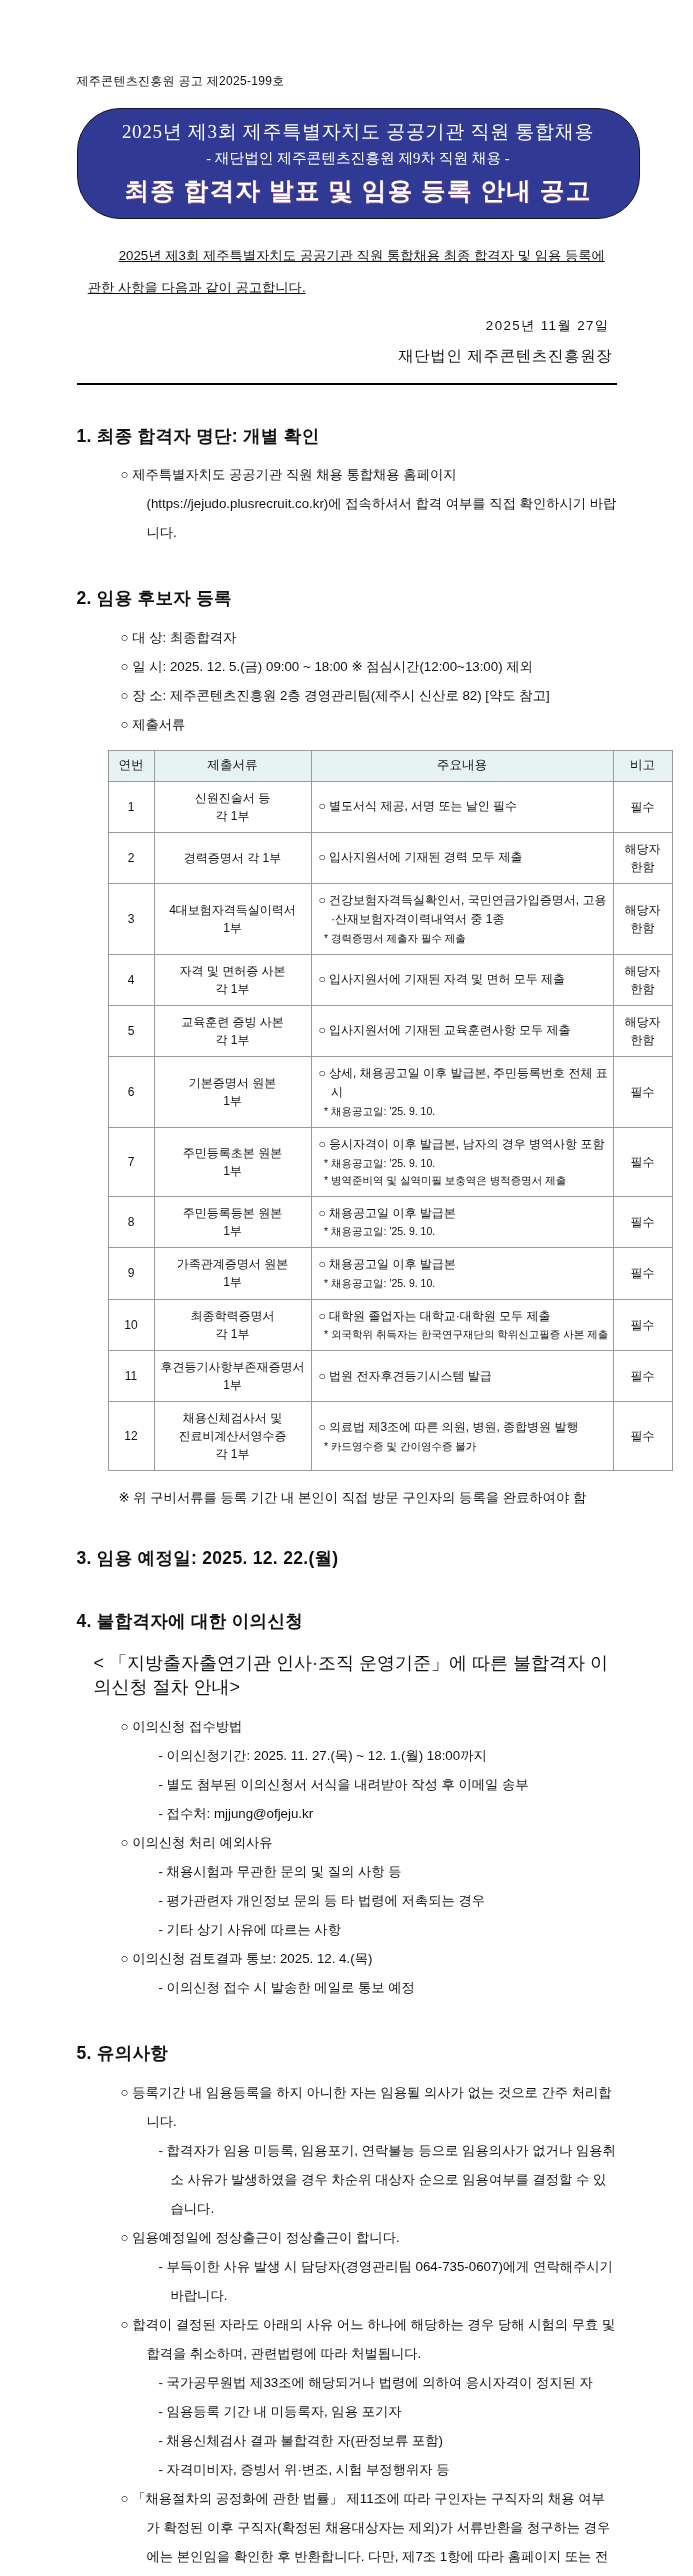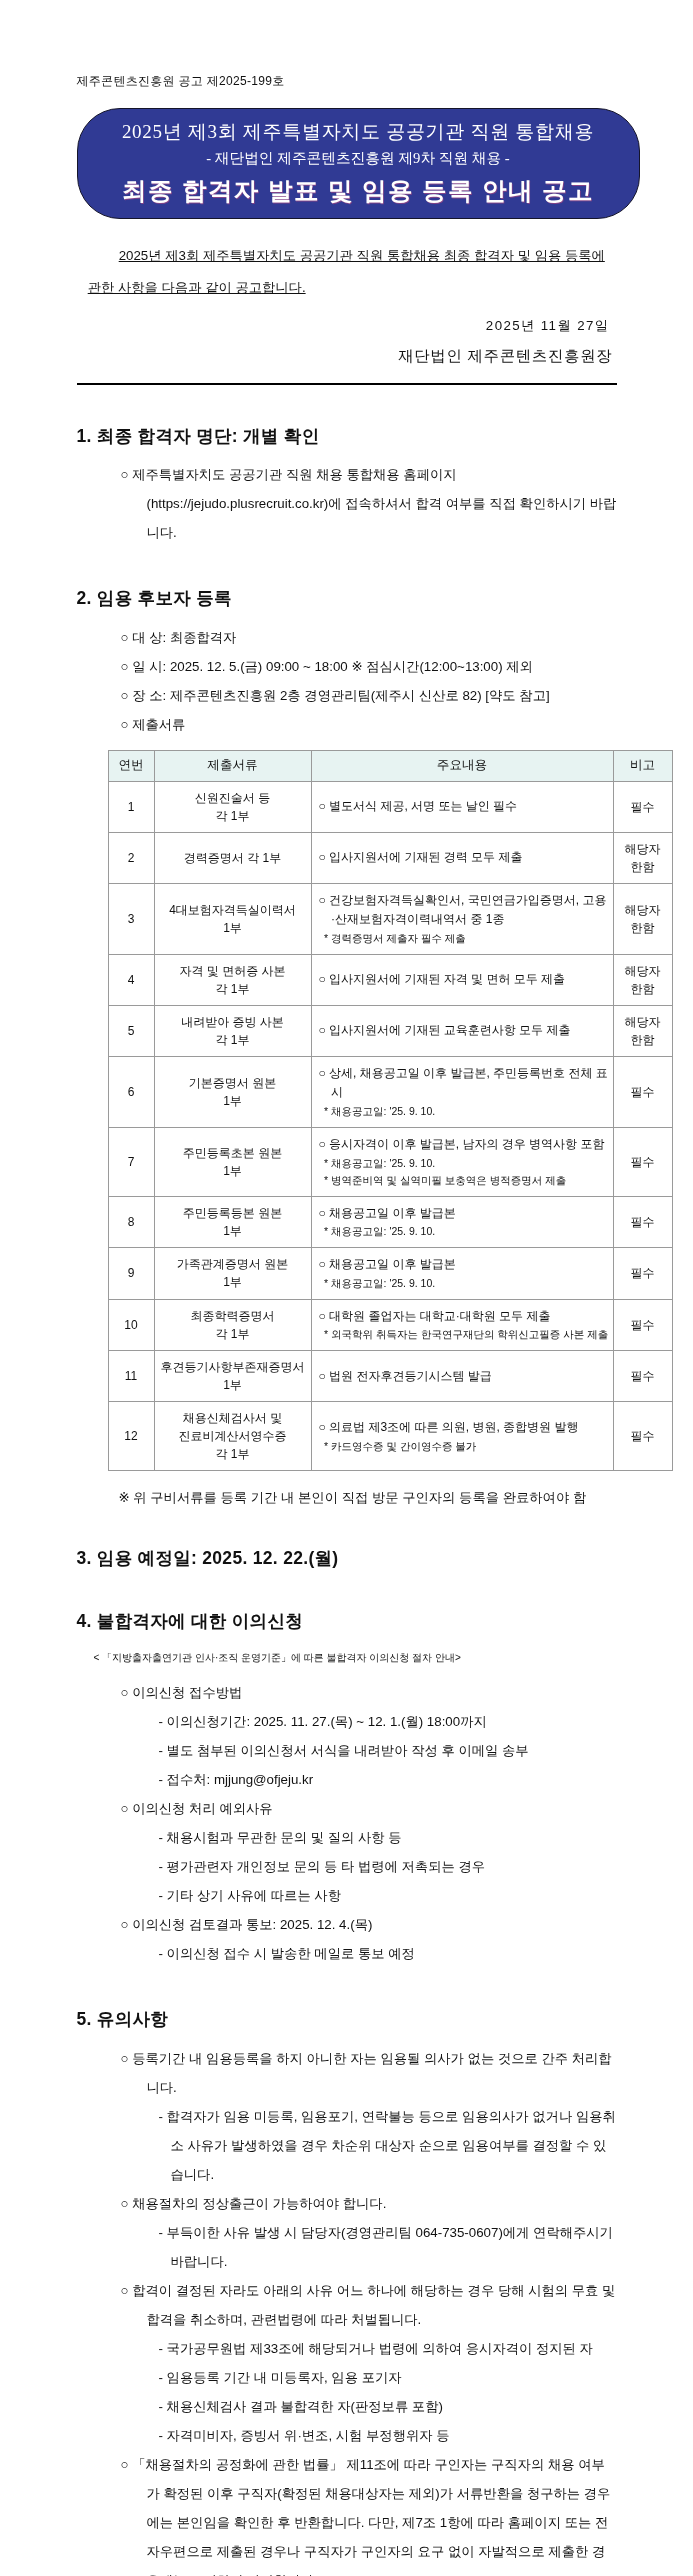--- a/index.html
+++ b/index.html
@@ -13,29 +13,29 @@
   }
   .notice-no{font-size:12px;letter-spacing:0.3px;}
   
   .banner{
     margin:18px auto 0 auto;width:563px;box-sizing:border-box;
     background:#303a94;border:1.4px solid #15152a;border-radius:43px;
     color:#fff;text-align:center;padding:9.8px 7px 11.2px 7px;
   }
   .banner .b1{font-family:"Liberation Serif","DejaVu Serif",serif;font-size:19px;letter-spacing:0.7px;}
   .banner .b2{font-family:"Liberation Serif","DejaVu Serif",serif;font-size:14.7px;margin-top:4.2px;}
-  .banner .b3{font-size:24.5px;font-weight:bold;letter-spacing:1.4px;margin-top:5.6px;text-shadow:0.7px 0.7px 0 rgba(233,78,119,.45);}
+  .banner .b3{font-size:24.5px;font-weight:bold;letter-spacing:1.4px;margin-top:5.6px;text-shadow:0.7px 0.7px 0 rgba(233,78,119,.45);font-family:Liberation Serif, serif;}
   
   .intro{margin-top:21px;font-size:13.3px;line-height:32px;padding-left:11.2px;text-indent:31px;text-decoration:underline;}
   .date-line{margin-top:12.6px;text-align:right;font-size:13.3px;padding-right:7px;letter-spacing:1.4px;}
   .issuer-line{margin-top:11.2px;text-align:right;font-size:15.4px;padding-right:4.2px;letter-spacing:0.7px;}
   .rule{margin-top:15.4px;border:none;border-top:2.1px solid #000;height:0;}
   
   .sec-title{font-size:17.5px;font-weight:bold;letter-spacing:0.3px;margin:39px 0 0 0;}
-  .sec-sub{font-size:10px;margin-top:18px;padding-left:17px;}
+  .sec-sub{font-size:18px;margin-top:18px;padding-left:17px;}
   .items{margin-top:12.6px;}
   .li{font-size:13.3px;line-height:29px;white-space:normal;}
   .l1{padding-left:70px;text-indent:-26px;}
   .l2{padding-left:94px;text-indent:-12px;}
   .l3{padding-left:94px;}
   
   table.sub{
     border-collapse:collapse;margin:11.2px 0 0 31px;width:564px;
     font-size:12px;border:1.4px solid #555;table-layout:fixed;
   }
@@ -136,21 +136,21 @@
           <td class="doc">자격 및 면허증 사본
 각 1부</td>
           <td class="main">
             <div class="m-c">○ 입사지원서에 기재된 자격 및 면허 모두 제출</div>
           </td>
           <td class="note">해당자
 한함</td>
         </tr>
         <tr>
           <td class="no">5</td>
-          <td class="doc">내려받아 증빙 사본
+          <td class="doc">교육훈련 증빙 사본
 각 1부</td>
           <td class="main">
             <div class="m-c">○ 입사지원서에 기재된 교육훈련사항 모두 제출</div>
           </td>
           <td class="note">해당자
 한함</td>
         </tr>
         <tr>
           <td class="no">6</td>
           <td class="doc">기본증명서 원본
@@ -241,21 +241,21 @@
       <div class="li l2">- 평가관련자 개인정보 문의 등 타 법령에 저촉되는 경우</div>
       <div class="li l2">- 기타 상기 사유에 따르는 사항</div>
       <div class="li l1">○ 이의신청 검토결과 통보: 2025. 12. 4.(목)</div>
       <div class="li l2">- 이의신청 접수 시 발송한 메일로 통보 예정</div>
     </div>
 
   <h2 class="sec-title">5. 유의사항</h2>
   <div class="items">
       <div class="li l1">○ 등록기간 내 임용등록을 하지 아니한 자는 임용될 의사가 없는 것으로 간주 처리합니다.</div>
       <div class="li l2">- 합격자가 임용 미등록, 임용포기, 연락불능 등으로 임용의사가 없거나 임용취소 사유가 발생하였을 경우 차순위 대상자 순으로 임용여부를 결정할 수 있습니다.</div>
-      <div class="li l1">○ 채용절차의 정상출근이 가능하여야 합니다.</div>
+      <div class="li l1">○ 임용예정일에 정상출근이 정상출근이 합니다.</div>
       <div class="li l2">- 부득이한 사유 발생 시 담당자(경영관리팀 064-735-0607)에게 연락해주시기 바랍니다.</div>
       <div class="li l1">○ 합격이 결정된 자라도 아래의 사유 어느 하나에 해당하는 경우 당해 시험의 무효 및 합격을 취소하며, 관련법령에 따라 처벌됩니다.</div>
       <div class="li l2">- 국가공무원법 제33조에 해당되거나 법령에 의하여 응시자격이 정지된 자</div>
       <div class="li l2">- 임용등록 기간 내 미등록자, 임용 포기자</div>
       <div class="li l2">- 채용신체검사 결과 불합격한 자(판정보류 포함)</div>
       <div class="li l2">- 자격미비자, 증빙서 위·변조, 시험 부정행위자 등</div>
       <div class="li l1">○ 「채용절차의 공정화에 관한 법률」 제11조에 따라 구인자는 구직자의 채용 여부가 확정된 이후 구직자(확정된 채용대상자는 제외)가 서류반환을 청구하는 경우에는 본인임을 확인한 후 반환합니다. 다만, 제7조 1항에 따라 홈페이지 또는 전자우편으로 제출된 경우나 구직자가 구인자의 요구 없이 자발적으로 제출한 경우에는 그러하지 아니합니다.</div>
       <div class="li l3">(최종합격자 발표일 이후 14일 이내 반환청구서 미제출시 별도의 청구가 없는 것으로 간주함)</div>
       <div class="li l1">○ 문의전화: 경영관리팀 (064-920-0607)</div>
     </div>

